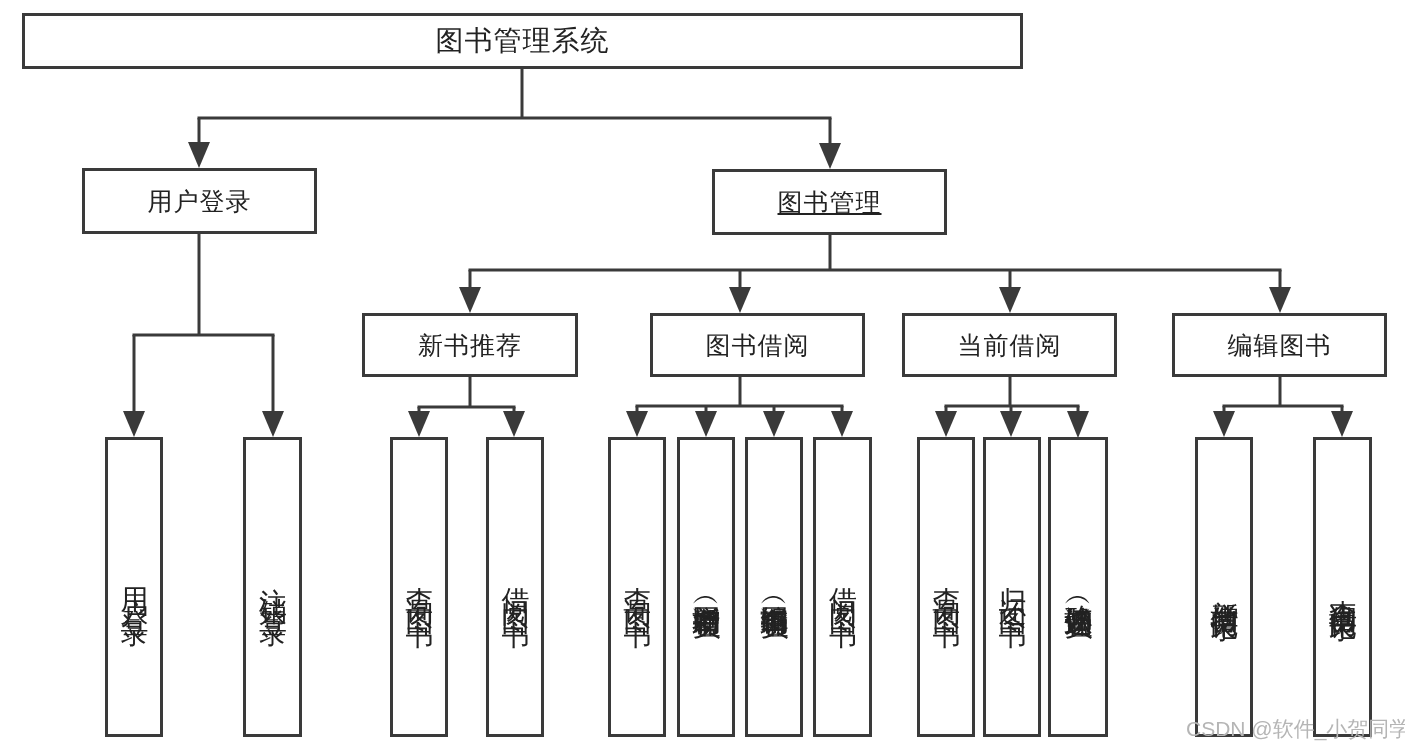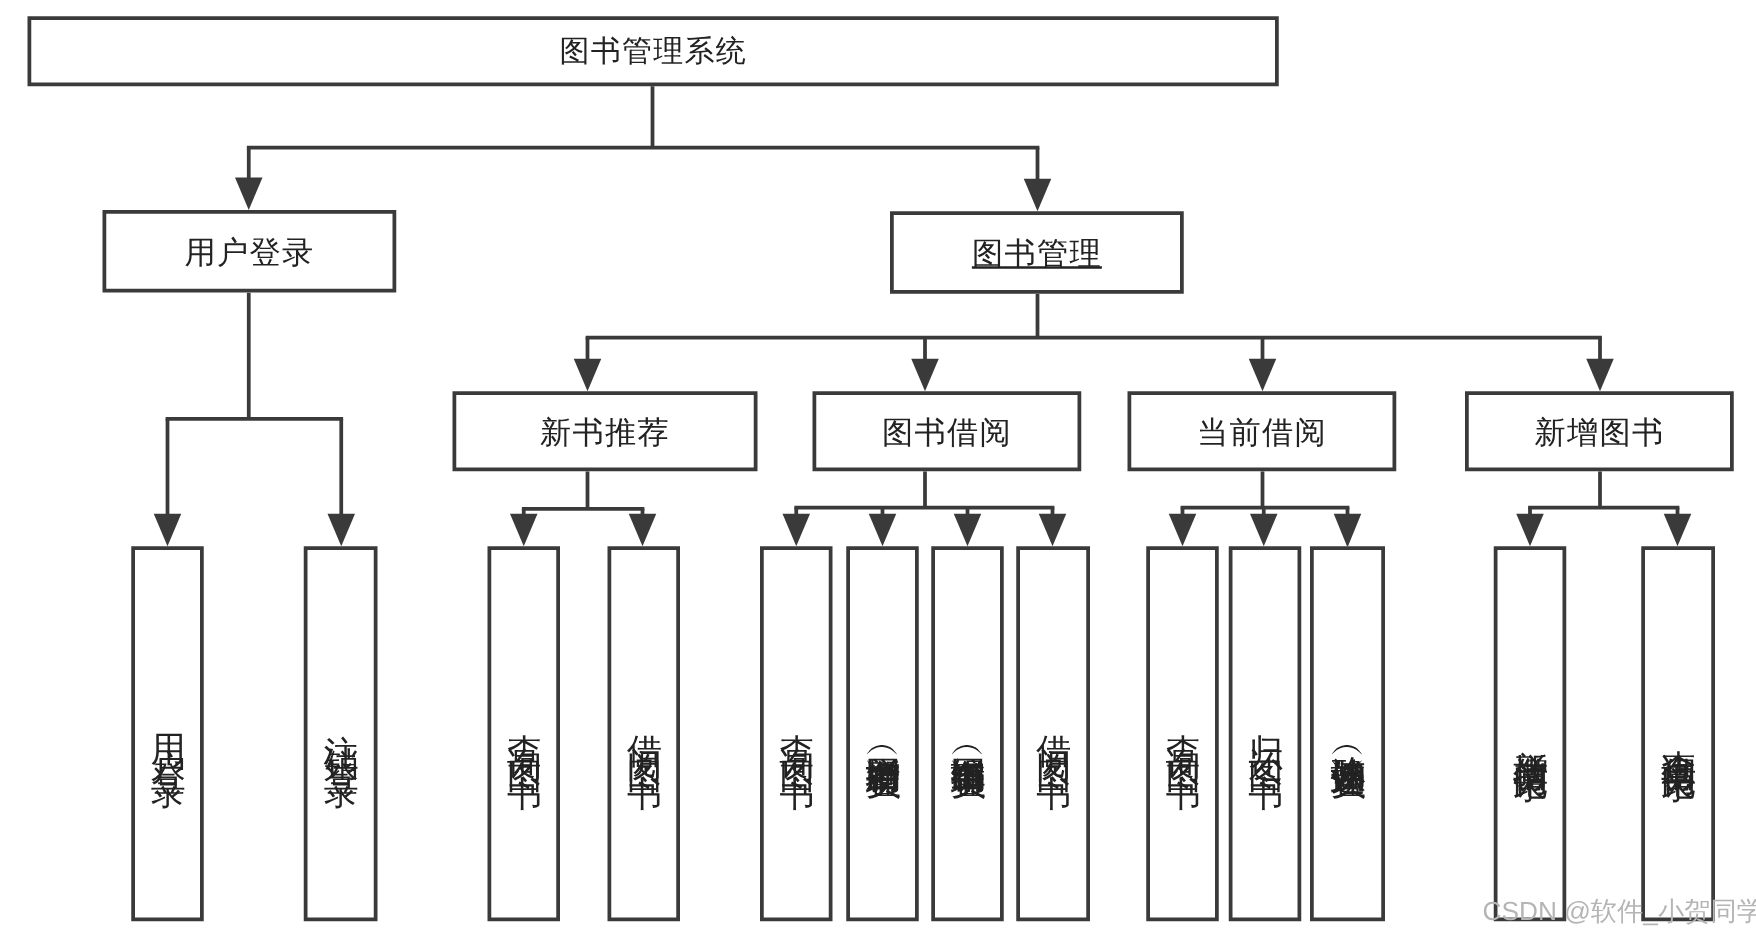--- a/index.html
+++ b/index.html
@@ -145,42 +145,42 @@
     <g>
       <line x1="1280" y1="377" x2="1280" y2="406"></line>
       <line x1="1222.5" y1="406" x2="1343.5" y2="406"></line>
       <line x1="1224" y1="406" x2="1224" y2="415"></line>
       <polygon points="1213,411 1235,411 1224,437"></polygon>
       <line x1="1342" y1="406" x2="1342" y2="415"></line>
       <polygon points="1331,411 1353,411 1342,437"></polygon>
     </g>
   </svg>
 
-  <div class="hbox" style="left:22px;top:13px;width:1001px;height:56px;font-size:24px;">
+  <div class="hbox" style="left:22px;top:13px;width:1001px;height:56px;font-size:28px;">
     <span>图书管理系统</span>
   </div>
 
   <div class="hbox" style="left:82px;top:168px;width:235px;height:66px;">
     <span>用户登录</span>
   </div>
   <div class="hbox" style="left:712px;top:169px;width:235px;height:66px;text-decoration:underline;">
     <span>图书管理</span>
   </div>
 
-  <div class="hbox" style="left:362px;top:313px;width:244px;height:64px;">
+  <div class="hbox" style="left:362px;top:313px;width:216px;height:64px;">
     <span>新书推荐</span>
   </div>
   <div class="hbox" style="left:632px;top:313px;width:215px;height:64px;margin-left:18px;">
     <span>图书借阅</span>
   </div>
   <div class="hbox" style="left:902px;top:313px;width:215px;height:64px;">
     <span>当前借阅</span>
   </div>
   <div class="hbox" style="left:1172px;top:313px;width:215px;height:64px;">
-    <span>新增图书</span>
+    <span>编辑图书</span>
   </div>
 
   <div class="vbox" style="left:105px;">
     <span class="vlabel short">用户登录</span>
   </div>
   <div class="vbox" style="left:243px;width:59px;">
     <span class="vlabel short">注销登录</span>
   </div>
 
   <div class="vbox" style="left:390px;">

